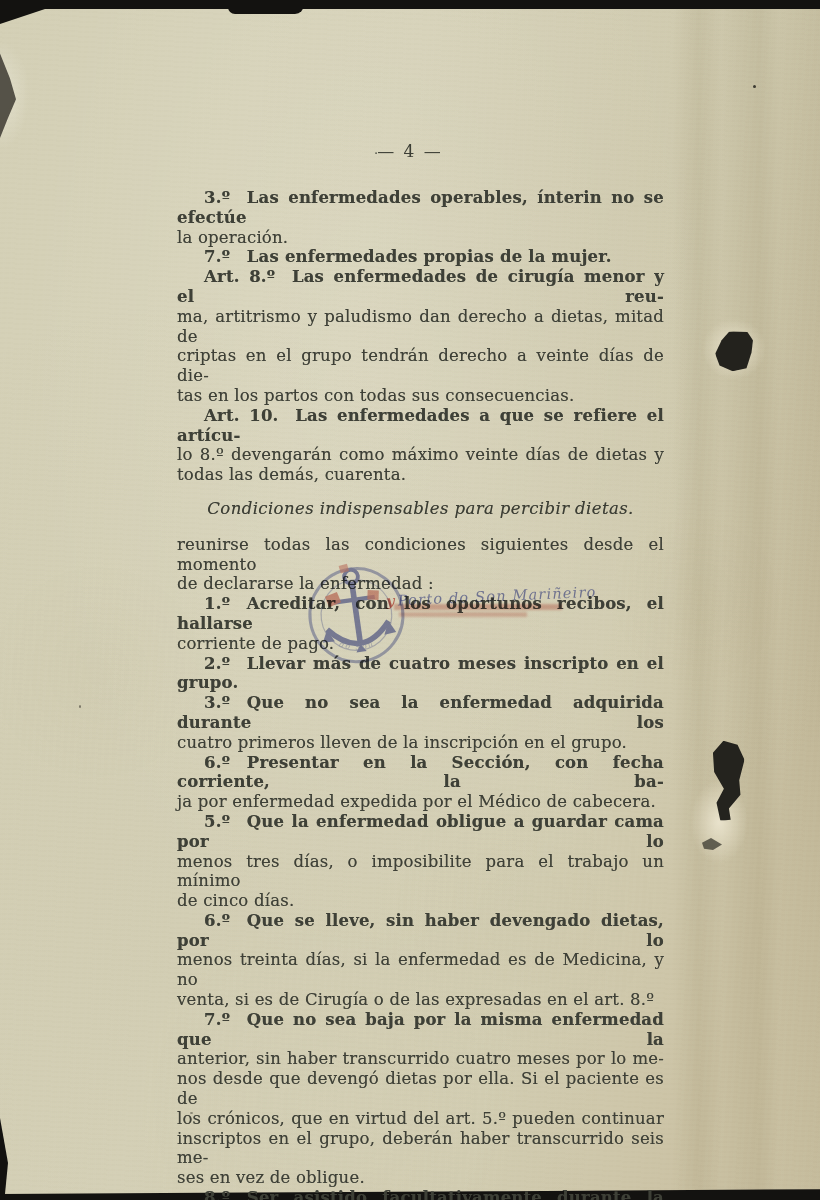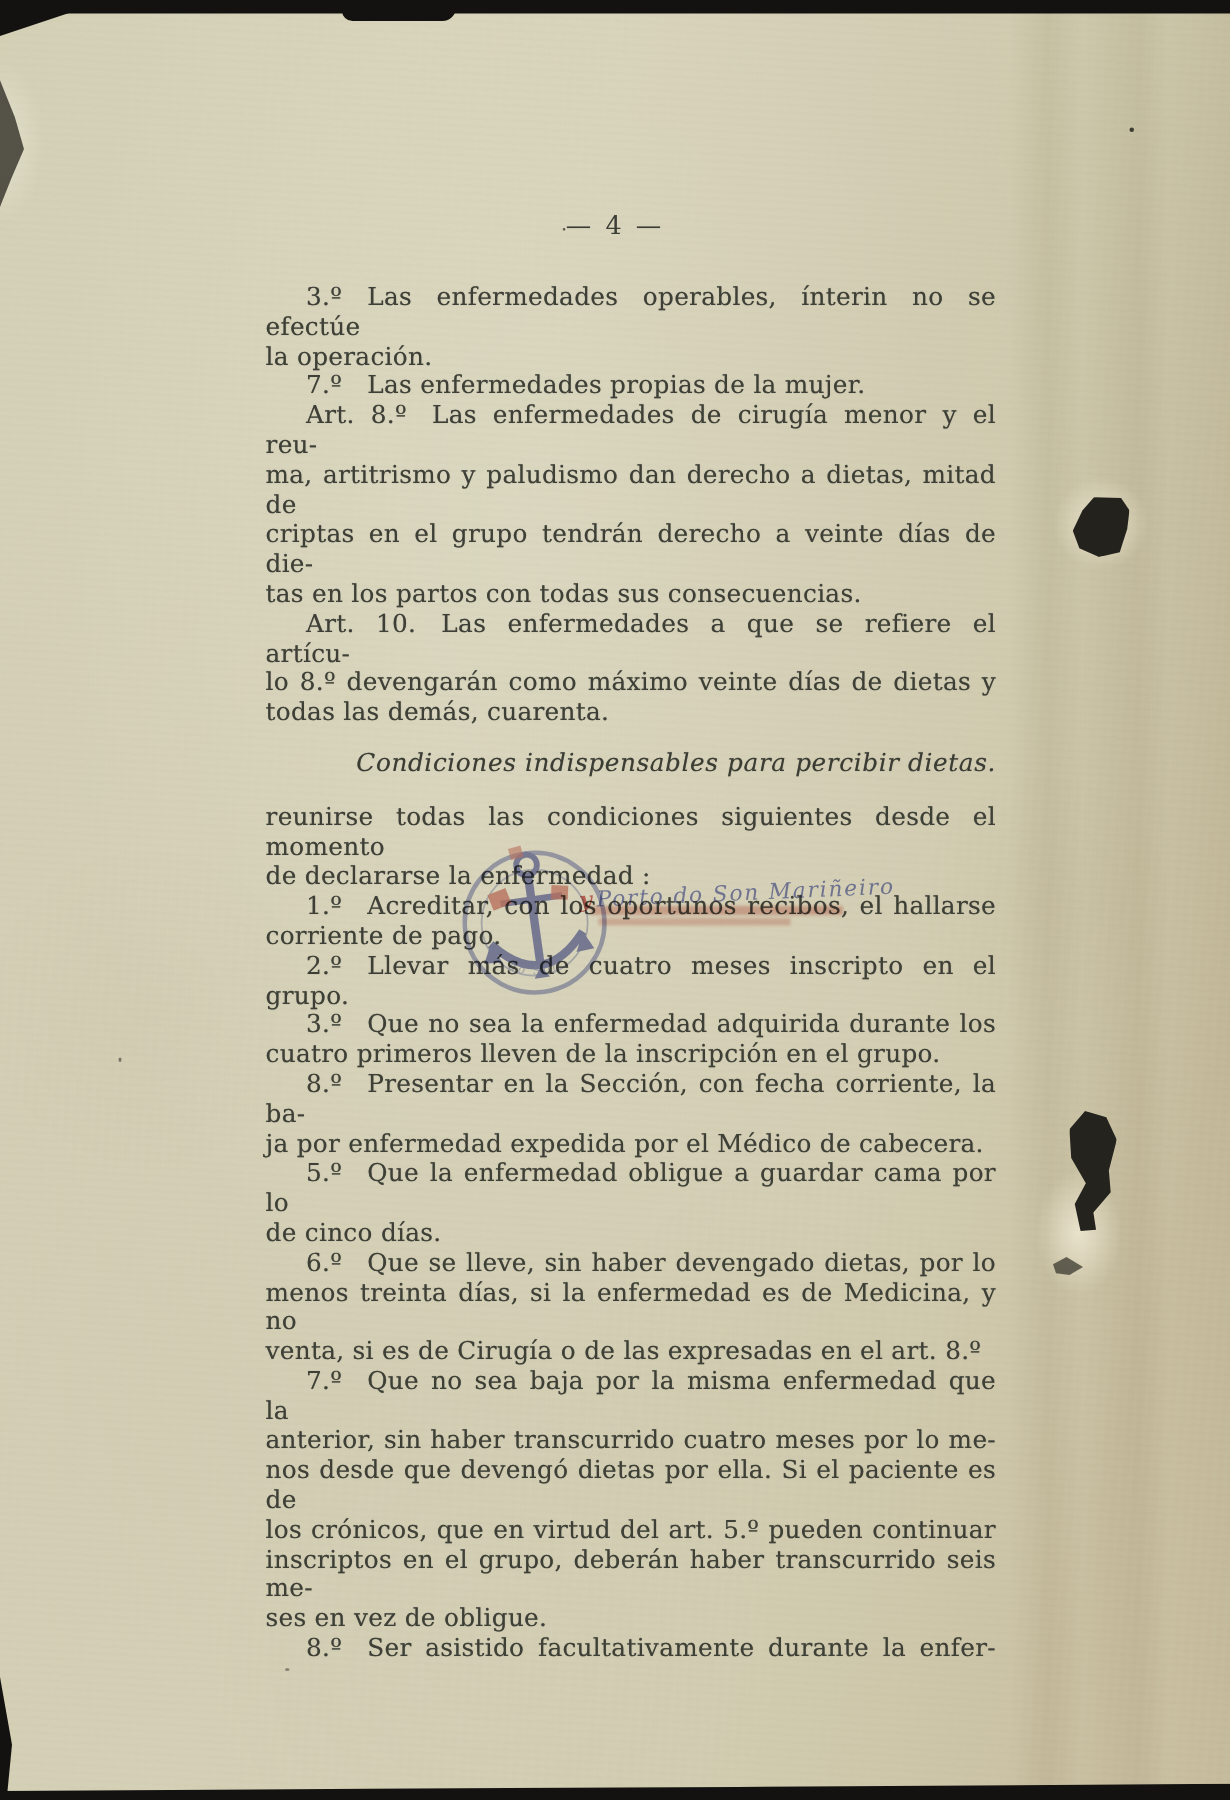--- a/index.html
+++ b/index.html
@@ -64,23 +64,23 @@
   }
   .pagenum .dot{position:absolute;left:374px;top:5px;font-size:13px;color:#55584c;letter-spacing:0;}
   .textcol{
     position:absolute;left:177px;top:188px;width:487px;
     color:#3e4037;font-size:16.5px;line-height:19.8px;letter-spacing:.2px;
     text-shadow:0 0 .5px rgba(62,64,55,.55);
   }
   .para{margin:0;}
   .line{text-align:justify;text-align-last:justify;white-space:normal;}
   .line.last{text-align-last:left;}
-  .line.first{text-indent:27px;}
+  .line.first{text-indent:27px;font-weight:bold;}
   .heading{
-    text-align:right;font-style:italic;font-size:16.5px;
+    text-align:center;font-style:italic;font-size:16.5px;
     margin:14px 0 16px 0;letter-spacing:.4px;color:#3b3d34;
   }
   
   .stamp{position:absolute;left:306px;top:558px;width:104px;height:112px;
     opacity:.72;mix-blend-mode:multiply;transform:rotate(-8deg);}
   .wm-script{
     position:absolute;left:386px;top:586px;width:270px;
     font-style:italic;font-size:14.5px;letter-spacing:1.2px;
     color:rgba(104,112,188,0.8);transform:rotate(-2.5deg);
     mix-blend-mode:multiply;white-space:nowrap;
@@ -149,25 +149,26 @@
       <div class="line last">corriente de pago.</div>
     </div>
     <div class="para">
       <div class="line first last">2.º Llevar más de cuatro meses inscripto en el grupo.</div>
     </div>
     <div class="para">
       <div class="line first">3.º Que no sea la enfermedad adquirida durante los</div>
       <div class="line last">cuatro primeros lleven de la inscripción en el grupo.</div>
     </div>
     <div class="para">
-      <div class="line first">8.º Presentar en la Sección, con fecha corriente, la ba-</div>
+      <div class="line first">6.º Presentar en la Sección, con fecha corriente, la ba-</div>
       <div class="line last">ja por enfermedad expedida por el Médico de cabecera.</div>
     </div>
     <div class="para">
       <div class="line first">5.º Que la enfermedad obligue a guardar cama por lo</div>
+      <div class="line">menos tres días, o imposibilite para el trabajo un mínimo</div>
       <div class="line last">de cinco días.</div>
     </div>
     <div class="para">
       <div class="line first">6.º Que se lleve, sin haber devengado dietas, por lo</div>
       <div class="line">menos treinta días, si la enfermedad es de Medicina, y no</div>
       <div class="line last">venta, si es de Cirugía o de las expresadas en el art. 8.º</div>
     </div>
     <div class="para">
       <div class="line first">7.º Que no sea baja por la misma enfermedad que la</div>
       <div class="line">anterior, sin haber transcurrido cuatro meses por lo me-</div>

